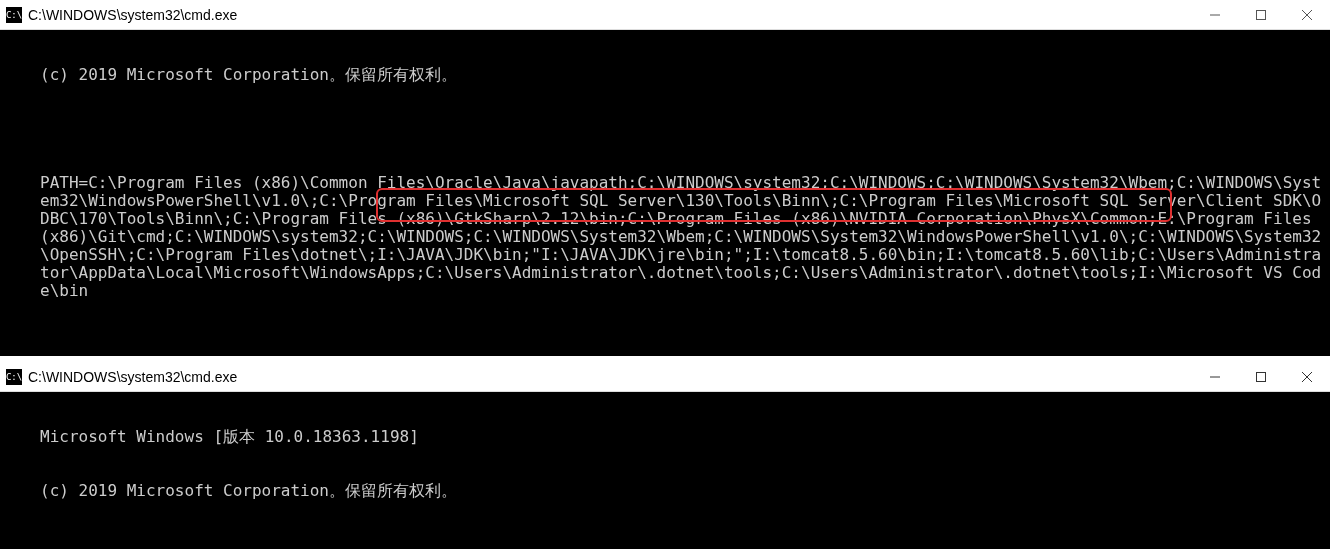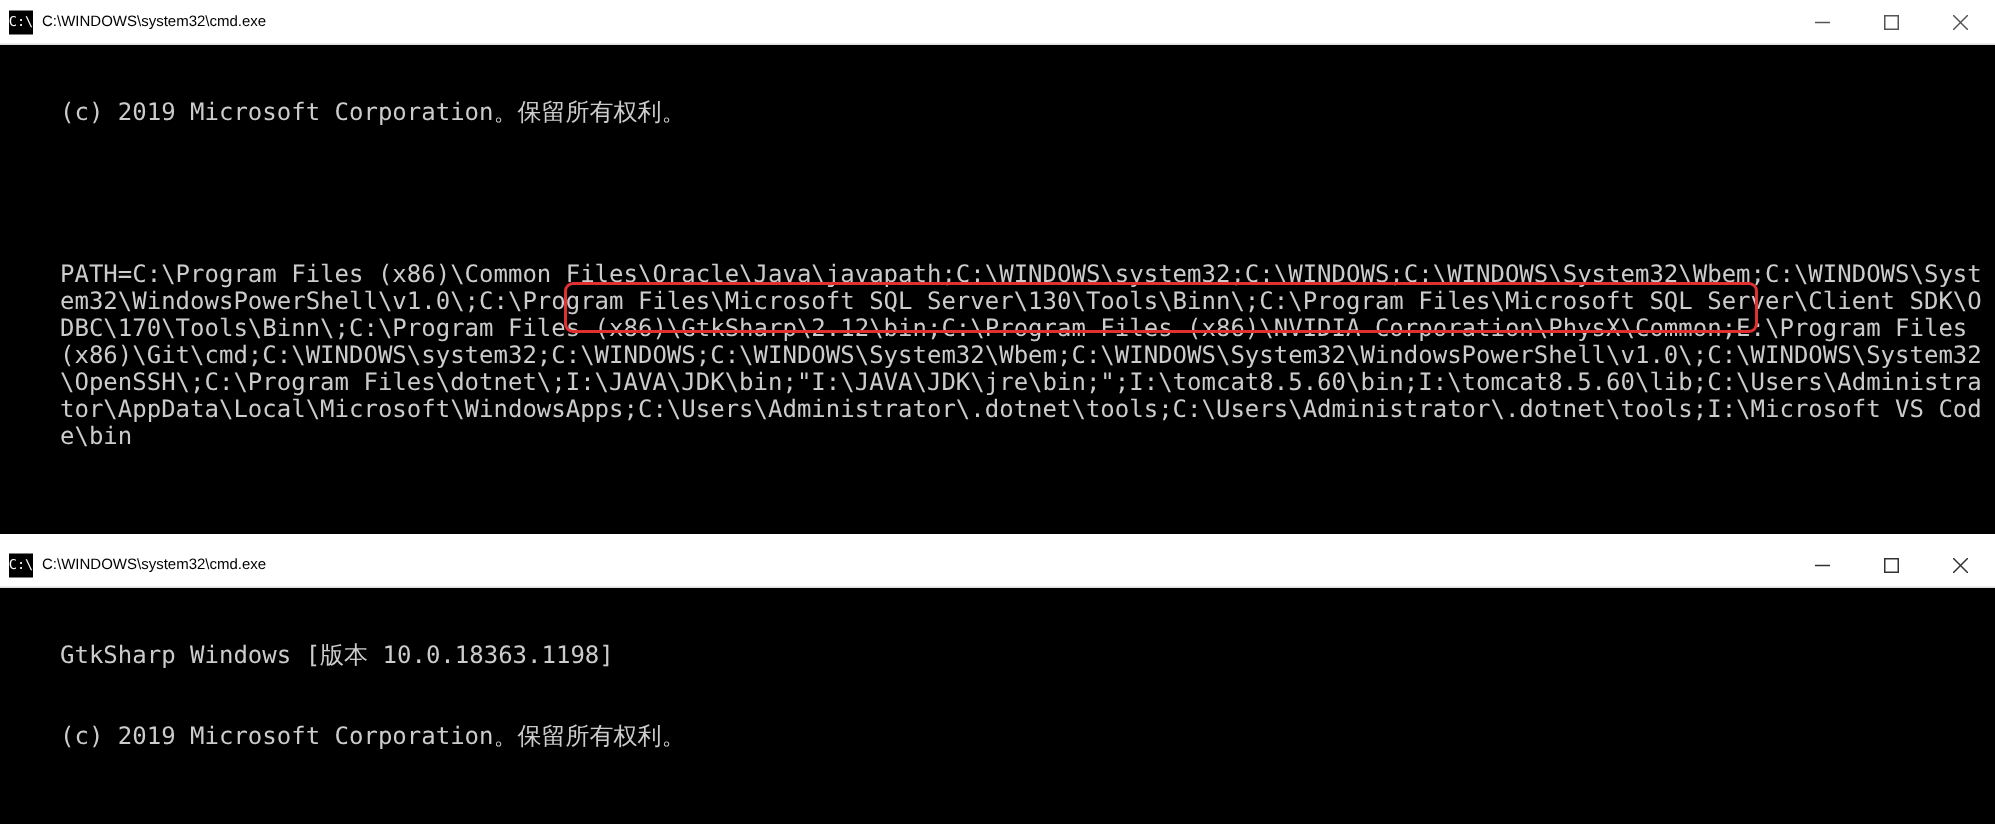--- a/index.html
+++ b/index.html
@@ -27,21 +27,21 @@
       display: inline-flex;
       align-items: center;
       justify-content: center;
       margin-right: 6px;
       font-size: 9px;
       color: #fff;
       font-family: monospace;
     }
     .titlebar-title {
       font-family: "Segoe UI", Tahoma, sans-serif;
-      font-size: 10px;
+      font-size: 14px;
       color: #000;
       flex: 1;
     }
     .titlebar-controls {
       display: flex;
       height: 100%;
     }
     .titlebar-btn {
       width: 46px;
       height: 100%;
@@ -126,21 +126,21 @@
       </div>
       <div class="titlebar-btn close">
         <svg viewBox="0 0 10 10">
             <line x1="0" y1="0" x2="10" y2="10" stroke="#333" stroke-width="1"></line>
             <line x1="10" y1="0" x2="0" y2="10" stroke="#333" stroke-width="1"></line>
           </svg>
       </div>
     </div>
   </div>
   <div class="terminal" id="term2">
-    <div class="line">GtkSharp Windows [版本 10.0.18363.1198]</div>
+    <div class="line">Microsoft Windows [版本 10.0.18363.1198]</div>
     <div class="line">(c) 2019 Microsoft Corporation。保留所有权利。</div>
     
     
     
     
     
     
   </div>
 </div>
 

